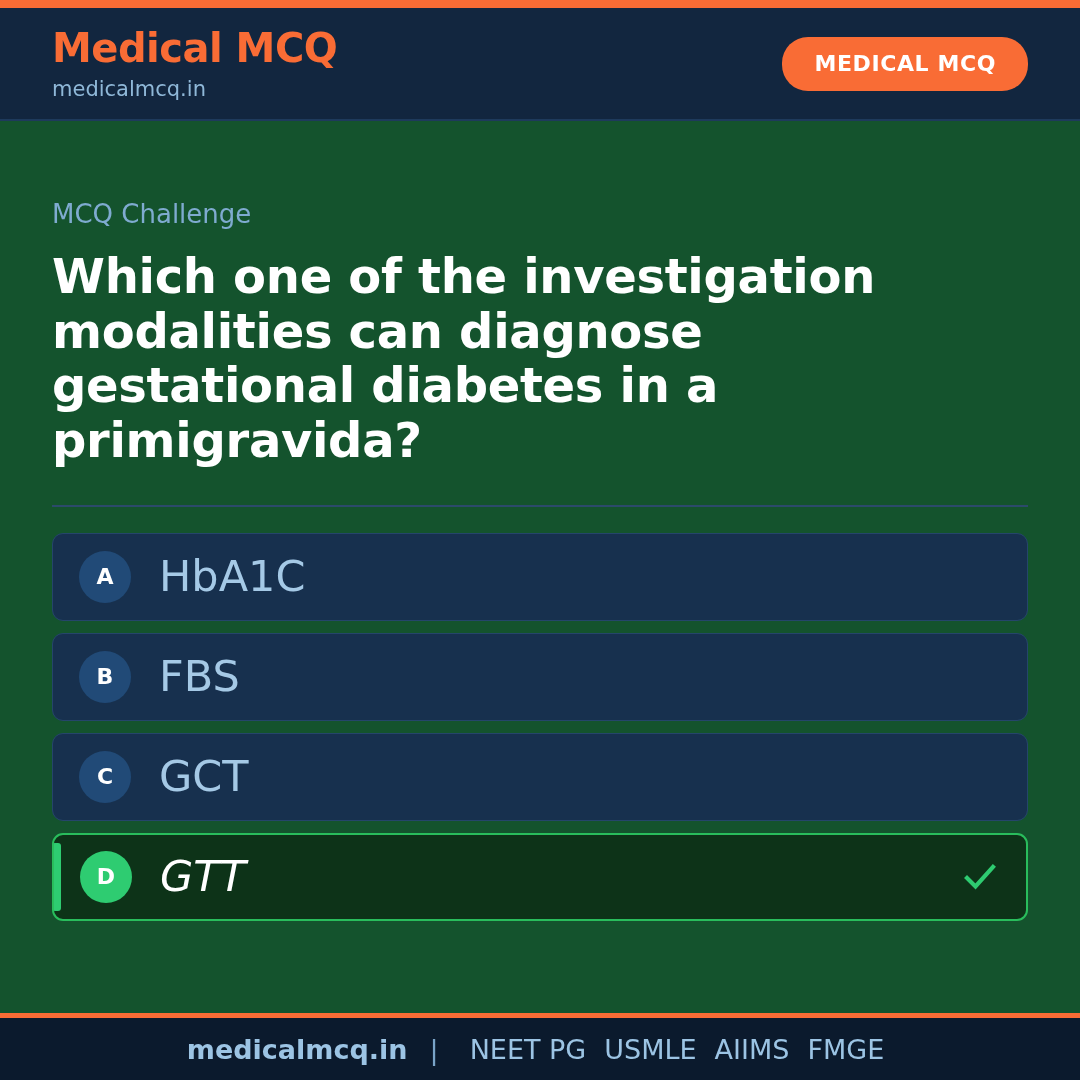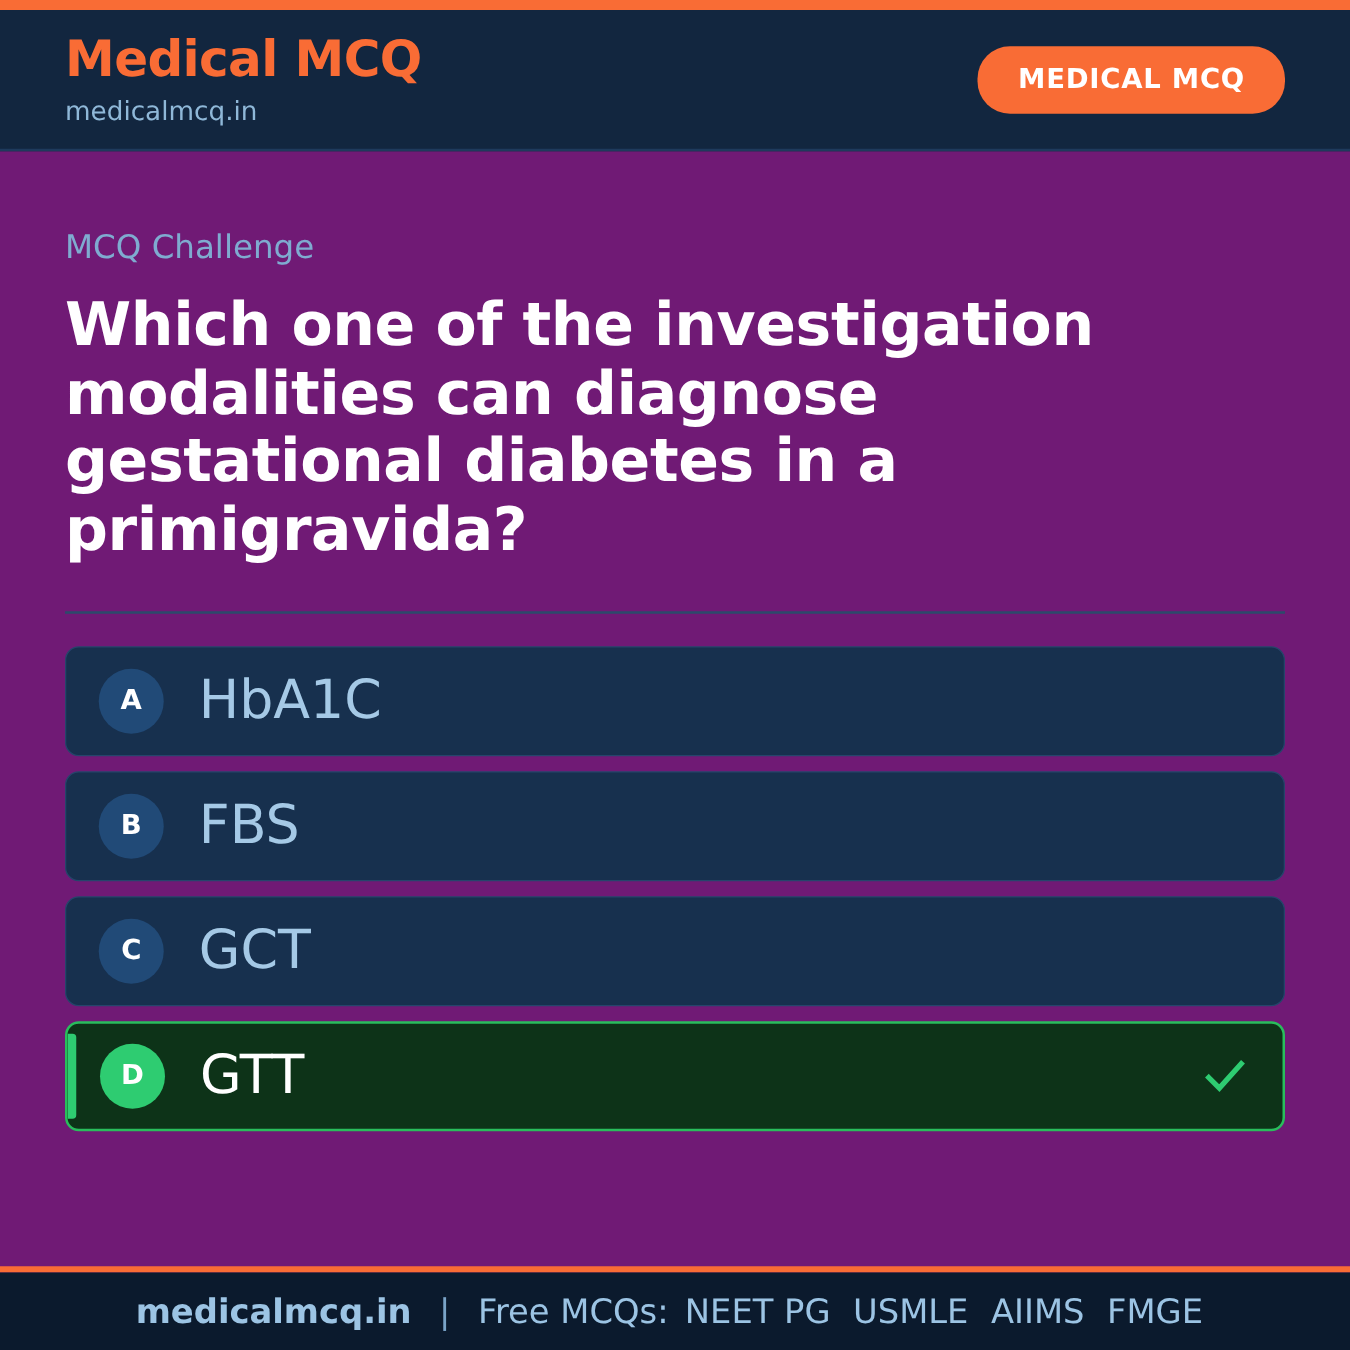--- a/index.html
+++ b/index.html
@@ -9,21 +9,21 @@
     height: 1080px;
     background: #0e1f36;
     font-family: "DejaVu Sans", sans-serif;
     overflow: hidden;
   }
 
   #page {
     position: relative;
     width: 1080px;
     height: 1080px;
-    background: #701a75;
+    background: #14532d;
     display: flex;
     flex-direction: column;
   }
 
   
   .top-accent {
     height: 8px;
     width: 100%;
     background: #f96c35;
     flex: 0 0 auto;
@@ -61,21 +61,21 @@
     font-weight: bold;
     letter-spacing: 0.6px;
     border-radius: 26px;
     padding: 14px 32px 15px 32px;
     white-space: nowrap;
   }
 
   
   .main {
     flex: 1 1 auto;
-    padding: 64px 52px 0 52px;
+    padding: 80px 52px 0 52px;
     display: flex;
     flex-direction: column;
     min-height: 0;
   }
 
   .kicker {
     font-size: 26px;
     color: #7fabd0;
     line-height: 1.0;
     margin-bottom: 22px;
@@ -155,20 +155,21 @@
     width: 7px;
     border-radius: 0 3px 3px 0;
     background: #2ecc71;
   }
   .option.correct .opt-badge {
     background: #2ecc71;
     color: #ffffff;
   }
   .option.correct .opt-text {
     color: #ffffff;
+    font-style: italic;
   }
   .check-mark {
     margin-left: auto;
     width: 40px;
     height: 40px;
     display: flex;
     align-items: center;
     justify-content: center;
     flex: 0 0 auto;
   }
@@ -249,20 +250,19 @@
       </div>
 
     </div>
   </div>
 
   <div class="footer-accent"></div>
 
   <div class="footer">
     <span class="footer-text footer-site">medicalmcq.in</span>
     <span class="footer-text footer-sep">|</span>
-    <span class="footer-text footer-label">Free MCQs:</span>
     <span class="footer-text footer-exam">NEET PG</span>
     <span class="footer-text footer-exam">USMLE</span>
     <span class="footer-text footer-exam">AIIMS</span>
     <span class="footer-text footer-exam">FMGE</span>
   </div>
 
 </div>
 
 </body></html>

